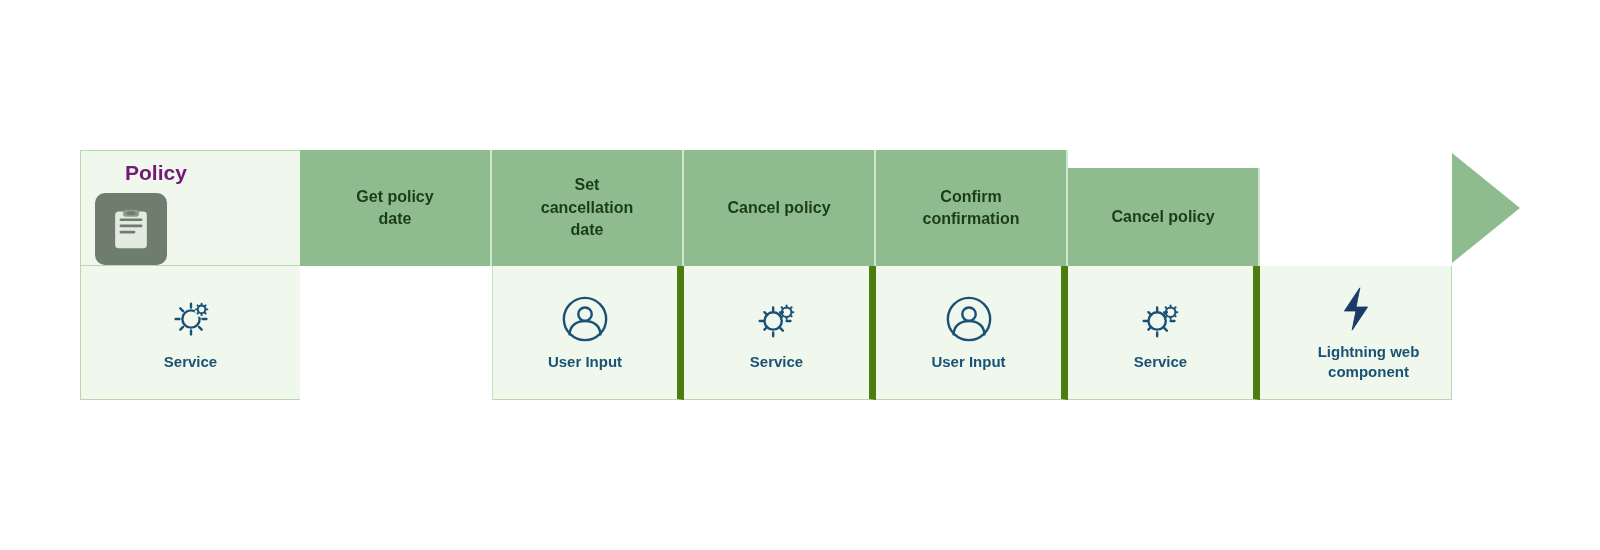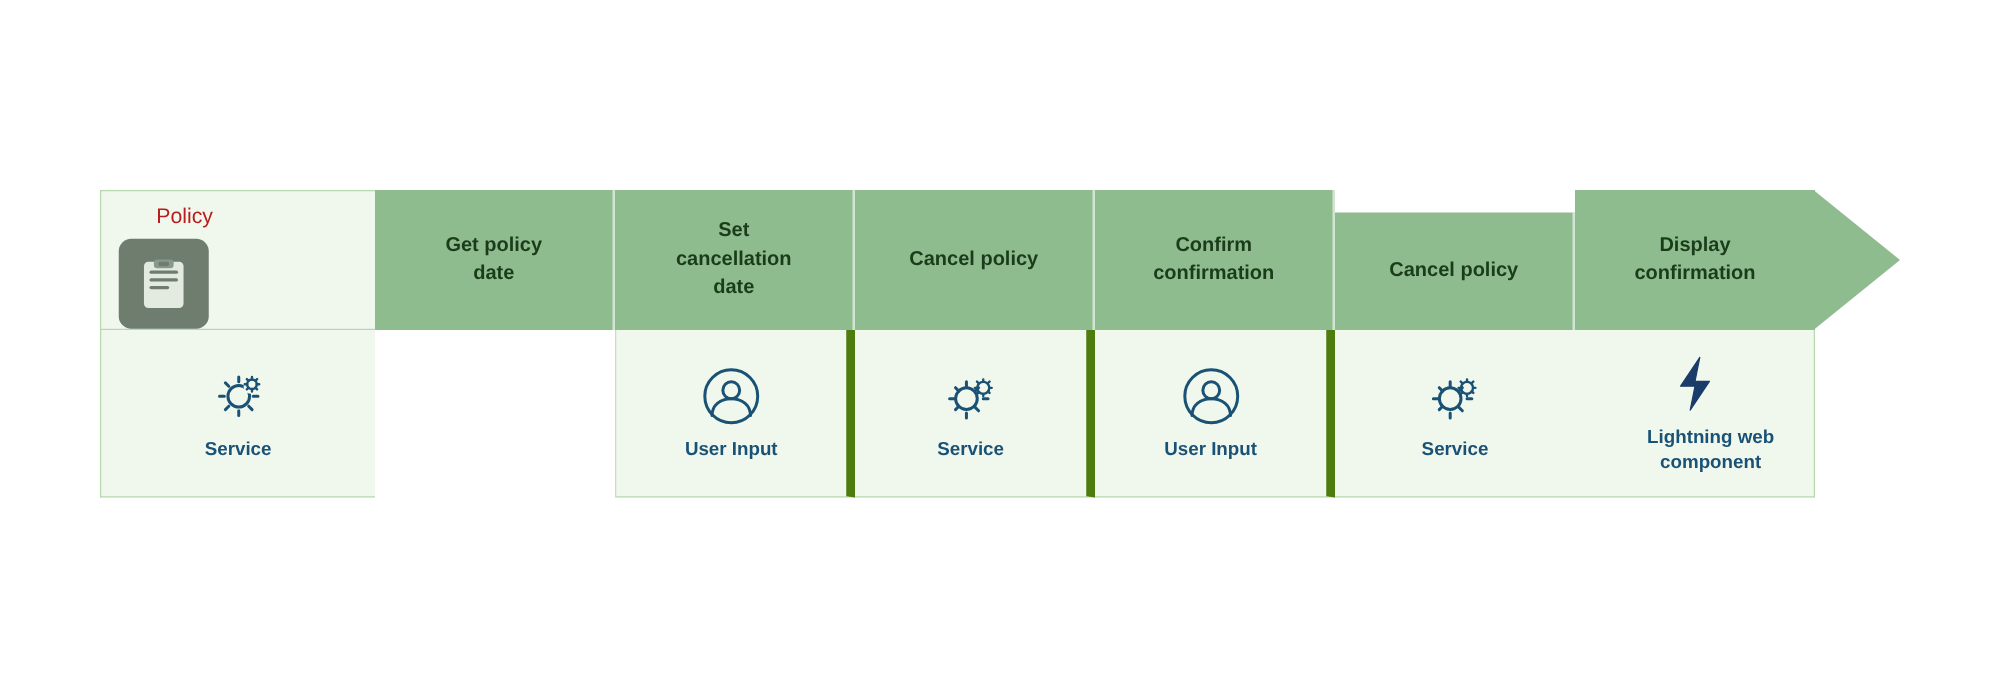--- a/index.html
+++ b/index.html
@@ -117,21 +117,21 @@
       border-right: none;
     }
   </style>
 </head>
 <body>
 
 <div class="main-layout">
   <div class="full-grid">
 
     <div class="cell-policy-top">
-      <span class="policy-label" style="font-size:17px;font-weight:400;color:#b91c1c;margin-bottom:8px;">Policy</span>
+      <span class="policy-label" style="font-size:21px;font-weight:700;color:#701a75;margin-bottom:8px;">Policy</span>
       <div style="width:72px;height:72px;background:#6e7d6e;border-radius:10px;display:flex;align-items:center;justify-content:center;">
         <svg viewBox="0 0 50 50" fill="none" xmlns="http://www.w3.org/2000/svg" style="width:44px;height:44px;">
           <rect x="7" y="5" width="36" height="42" rx="4" fill="#f0f7ed" opacity="0.9"></rect>
           <rect x="12" y="13" width="26" height="3" rx="1.5" fill="#6e7d6e"></rect>
           <rect x="12" y="20" width="26" height="3" rx="1.5" fill="#6e7d6e"></rect>
           <rect x="12" y="27" width="18" height="3" rx="1.5" fill="#6e7d6e"></rect>
           <rect x="16" y="3" width="18" height="8" rx="3" fill="#8a9a8a"></rect>
           <rect x="20" y="5" width="10" height="4" rx="2" fill="#6e7d6e"></rect>
         </svg>
       </div>
@@ -149,24 +149,20 @@
     <div class="cell-step" style="grid-column:4;">
       <span>Cancel policy</span>
     </div>
     <div class="cell-step" style="grid-column:5;">
       <span style="white-space:pre-line;">Confirm
 confirmation</span>
     </div>
     <div class="cell-step" style="grid-column:6;margin-top:18px;">
       <span>Cancel policy</span>
     </div>
-    <div class="cell-step" style="grid-column:7;border-right:none;">
-      <span style="white-space:pre-line;">Display
-confirmation</span>
-    </div>
 
     <div class="cell-arrow">
       <div style="width:0;height:0;border-style:solid;border-width:55px 0 55px 68px;border-color:transparent transparent transparent #8fbc8f;"></div>
     </div>
 
     <div class="cell-icon-first">
 
       <svg viewBox="0 0 52 52" fill="none" xmlns="http://www.w3.org/2000/svg" style="width:50px;height:50px;">
         <circle cx="26" cy="26" r="9" stroke="#1a5276" stroke-width="2.5" fill="none"></circle>
         <path d="M26 10v4M26 38v4M10 26h4M38 26h4" stroke="#1a5276" stroke-width="2.5" stroke-linecap="round"></path>

